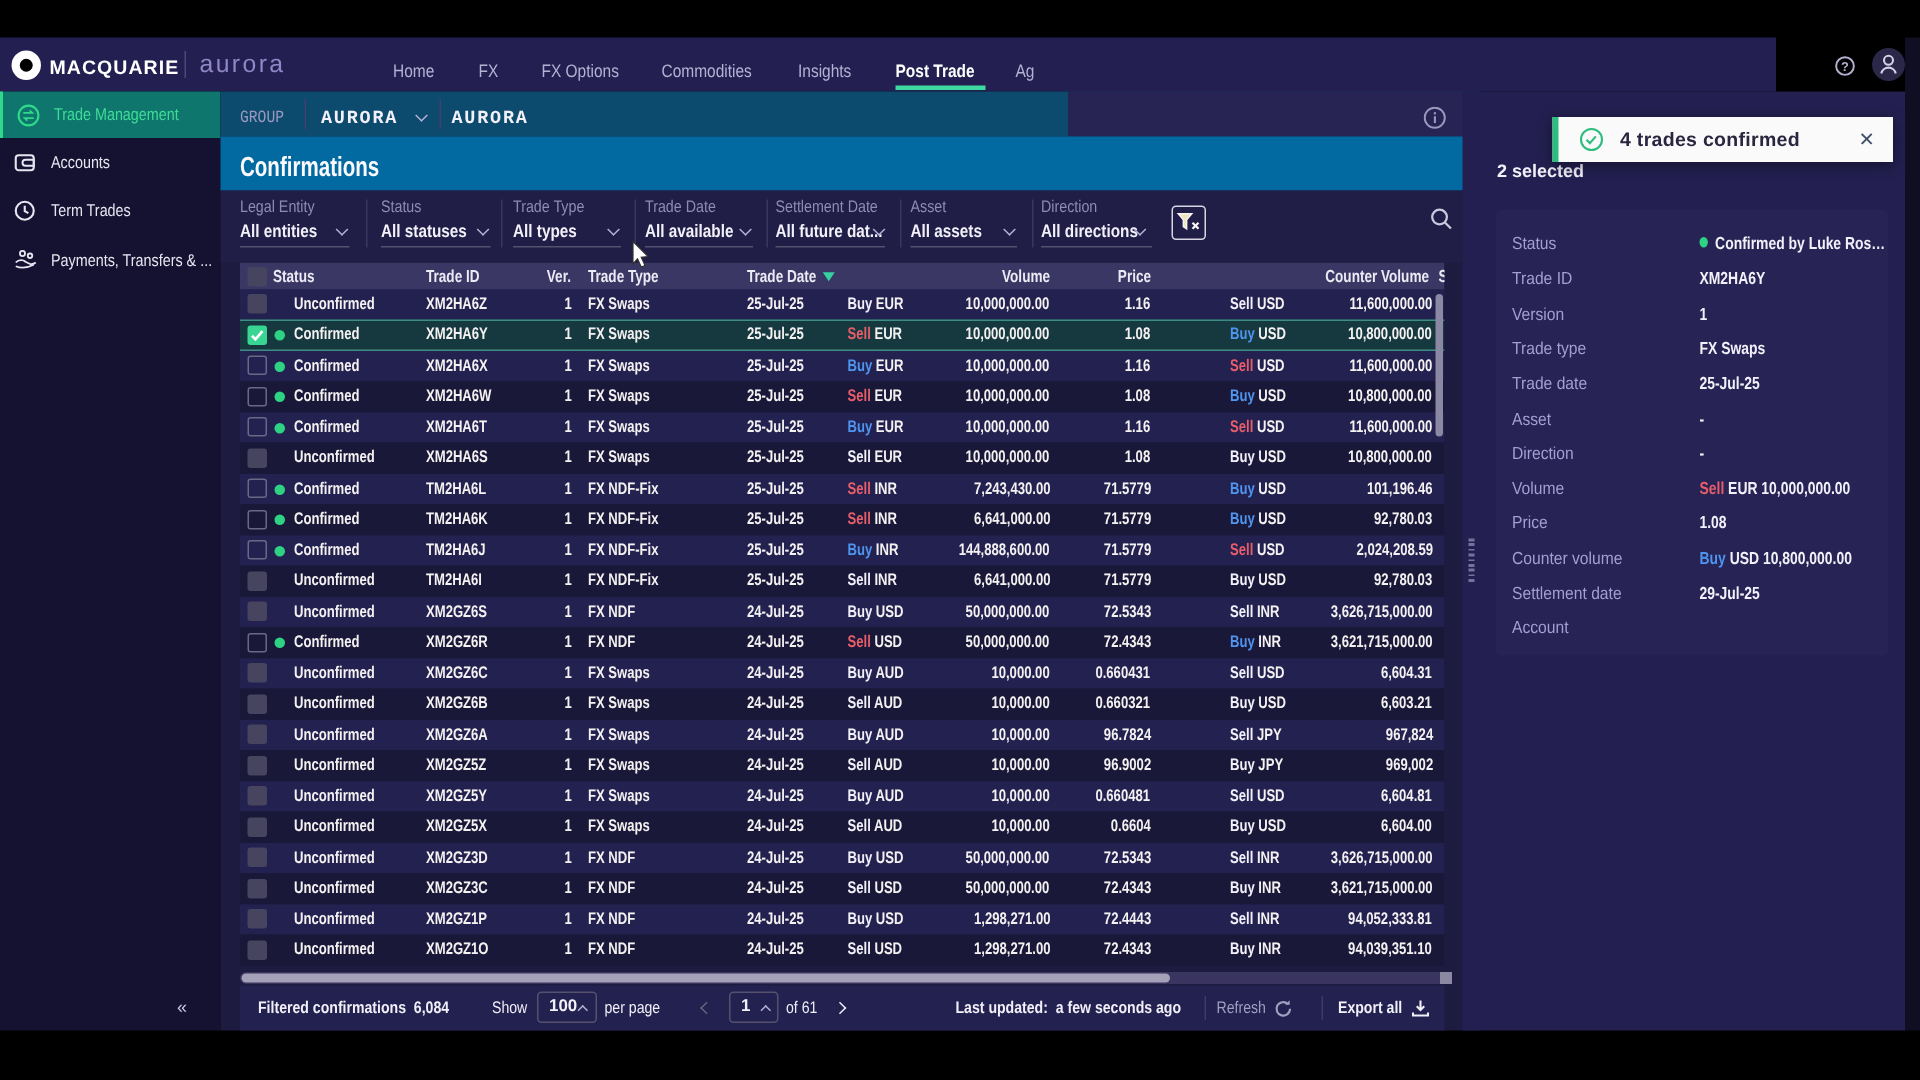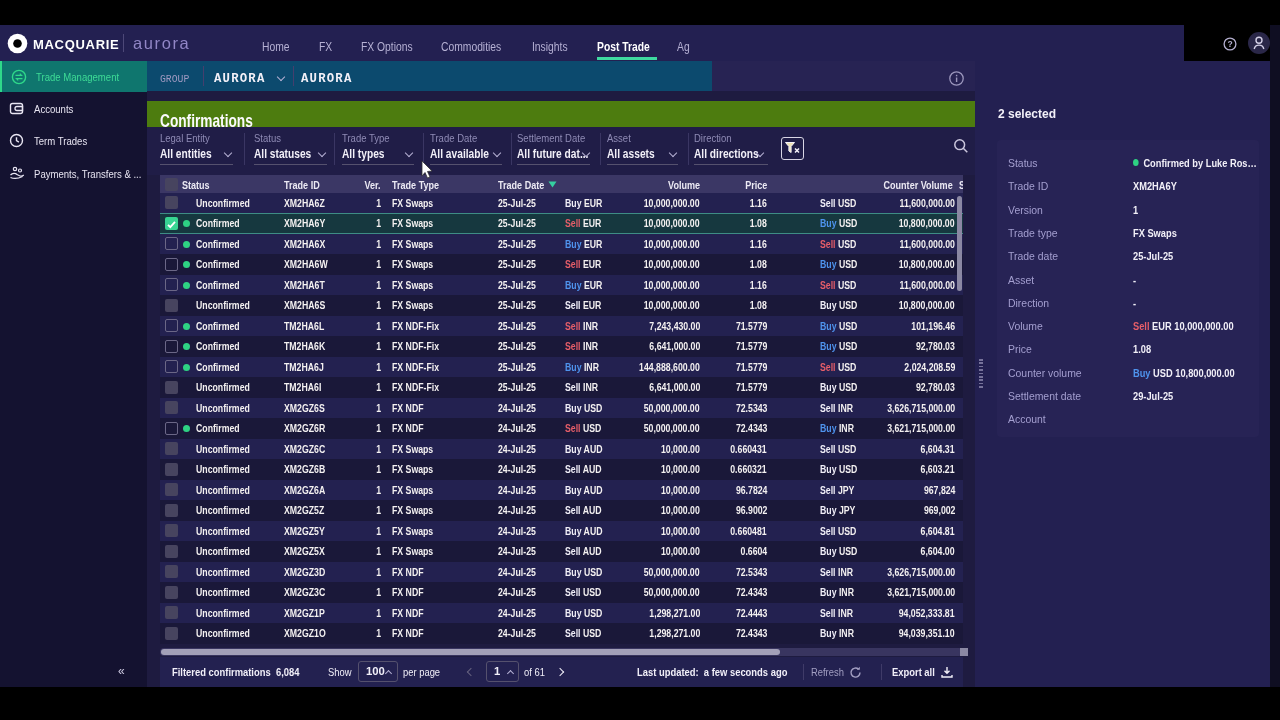--- a/index.html
+++ b/index.html
@@ -19,21 +19,21 @@
 .sit{position:absolute;left:34px;font-size:11.4px;color:#e8e5f2;font-weight:500;white-space:nowrap;transform:scaleX(0.84);transform-origin:0 50%;}
 #stm{color:#3edc96;}
 #collapse{position:absolute;left:118px;top:603px;font-size:12px;color:#cfcbe2;}
 
 #main{position:absolute;left:147px;top:61px;width:840px;height:626px;background:#1e1b40;}
 #grp{position:absolute;left:0;top:0;width:840px;height:30px;background:#0c4a6e;font-family:Liberation Mono, monospace;}
 #grpr{position:absolute;left:565px;top:0;width:275px;height:30px;background:#272353;}
 .gl{position:absolute;top:10.5px;font-size:11.5px;color:#9d98c0;transform:scaleX(0.85);transform-origin:0 50%;}
 .gv{position:absolute;top:10.5px;font-size:12.3px;font-weight:bold;color:#f2f0f8;letter-spacing:1.2px;}
 .vsep{position:absolute;top:5px;width:1px;height:20px;background:#453f6e;}
-#confband{position:absolute;left:0;top:40px;width:840px;height:36px;background:#4d7c0f;padding-left:10px;}
+#confband{position:absolute;left:0;top:30px;width:840px;height:36px;background:#0369a1;padding-left:10px;}
 #confh{position:absolute;left:13px;top:9px;font-size:18.5px;font-weight:600;color:#fbfafd;transform:scaleX(0.74);transform-origin:0 50%;}
 #filters{position:absolute;left:0;top:66px;width:840px;height:48px;background:#201d47;}
 .fl{position:absolute;top:5px;font-size:11.2px;color:#8f8bb5;transform:scaleX(0.85);transform-origin:0 50%;}
 .fv{position:absolute;top:20px;font-size:12px;font-weight:bold;color:#f2f0f8;transform:scaleX(0.85);transform-origin:0 50%;}
 .ful{position:absolute;top:37px;height:1px;background:#55516e;}
 .fsep{position:absolute;top:6px;width:1px;height:32px;background:#3a3663;}
 .chv{display:inline-block;width:6px;height:6px;border-right:1.6px solid #b6b1d4;border-bottom:1.6px solid #b6b1d4;transform:rotate(45deg);}
 .chvu{transform:rotate(-135deg);}
 
 #tbl{position:absolute;left:160px;top:175px;width:803px;height:469px;overflow:hidden;}
@@ -587,16 +587,24 @@
         <span style="position:absolute;left:0;top:3.4px;width:4px;height:1.6px;background:#76729a"></span>
         <span style="position:absolute;left:0;top:6.8px;width:4px;height:1.6px;background:#76729a"></span>
         <span style="position:absolute;left:0;top:10.2px;width:4px;height:1.6px;background:#76729a"></span>
         <span style="position:absolute;left:0;top:13.6px;width:4px;height:1.6px;background:#76729a"></span>
         <span style="position:absolute;left:0;top:17.0px;width:4px;height:1.6px;background:#76729a"></span>
         <span style="position:absolute;left:0;top:20.4px;width:4px;height:1.6px;background:#76729a"></span>
         <span style="position:absolute;left:0;top:23.8px;width:4px;height:1.6px;background:#76729a"></span>
         <span style="position:absolute;left:0;top:27.2px;width:4px;height:1.6px;background:#76729a"></span>
       </div>
 </div>
+<div id="toast">
+  <svg style="position:absolute;left:14px;top:7px" width="16" height="16" viewBox="0 0 16 16">
+        <circle cx="8" cy="8" r="7" stroke="#2dbd7f" stroke-width="1.4" fill="none"></circle>
+        <path d="M4.7 8.2l2.2 2.2 4-4.5" stroke="#2dbd7f" stroke-width="1.4" fill="none"></path>
+      </svg>
+  <span class="txt">4 trades confirmed</span>
+  <span class="x">✕</span>
+</div>
 <svg style="position:absolute;left:421px;top:160px" width="14" height="20" viewBox="0 0 14 20">
       <path d="M1 1l10 10-4.5 0.5 2.5 5.5-2.5 1-2.5-5.5L1 16z" fill="#fff" stroke="#333" stroke-width="0.8"></path>
     </svg>
 <div style="position:absolute;left:1270px;top:25px;width:10px;height:662px;background:#0f0e22"></div>
 </div>
 </body></html>

